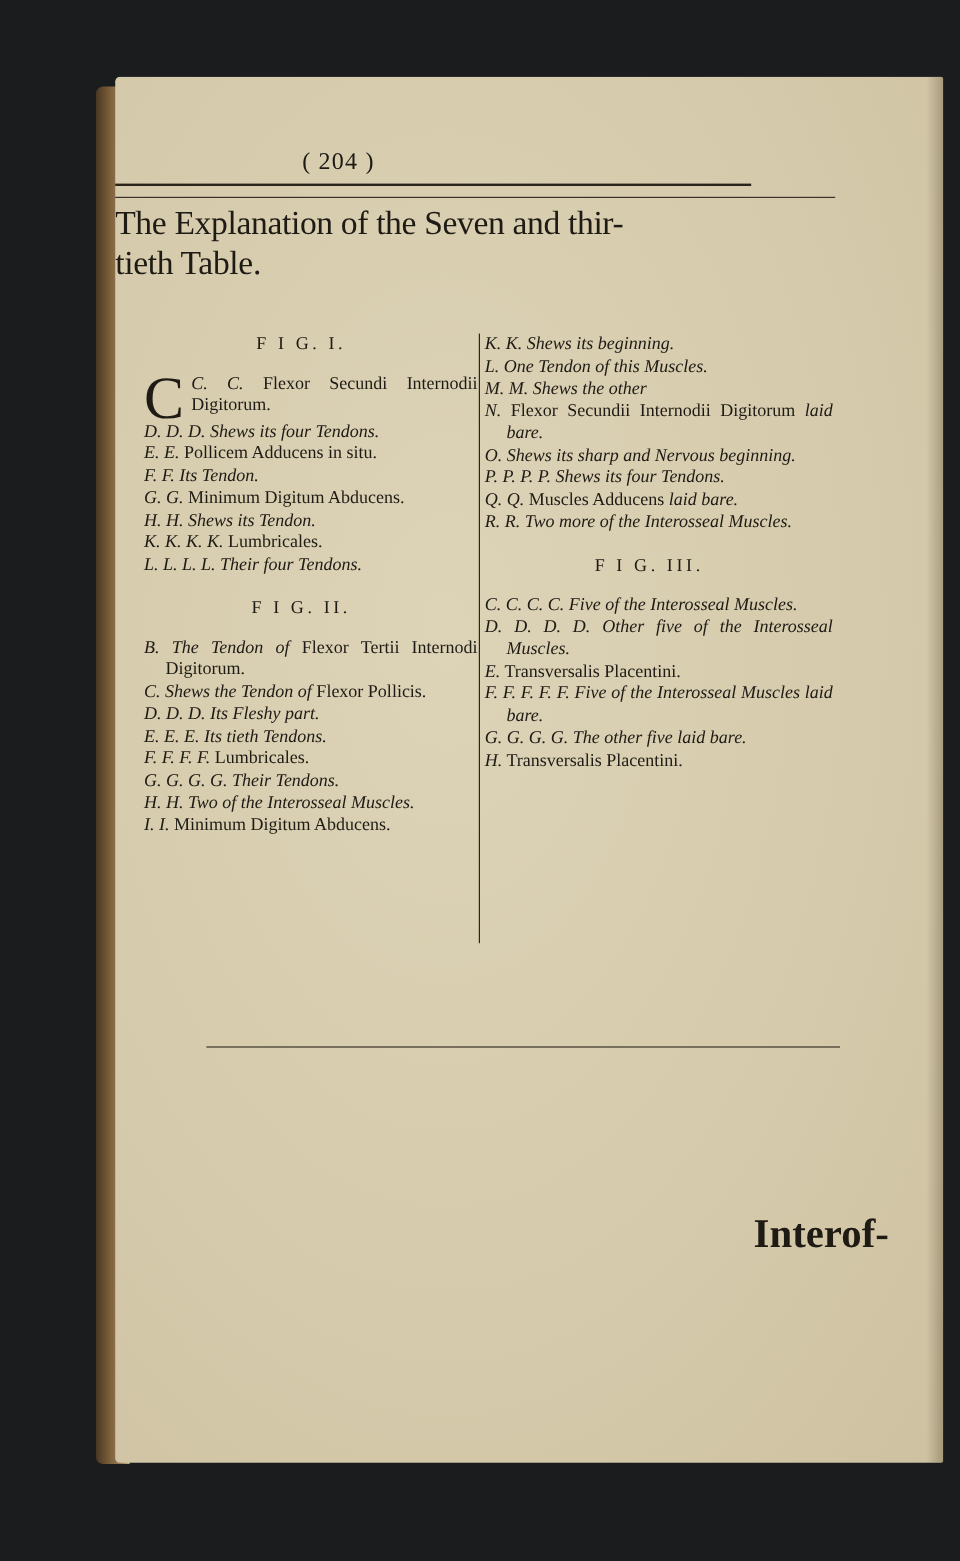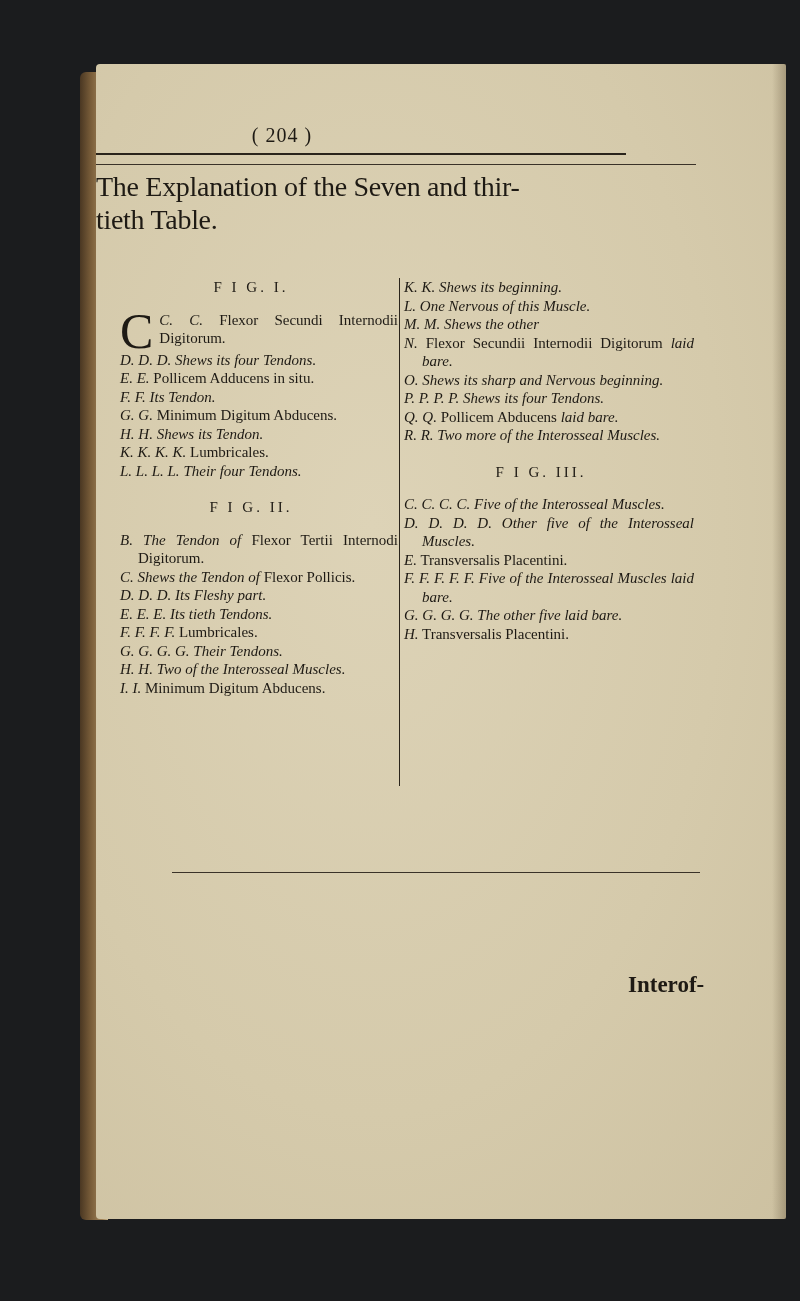--- a/index.html
+++ b/index.html
@@ -48,21 +48,21 @@
     .entry { padding-left: 18px; text-indent: -18px; text-align: justify; }
     .entry.first { padding-left: 0; text-indent: 0; }
     .key { font-style: italic; }
     .it { font-style: italic; }
     .dropcap {
       float: left; font-size: 50px; line-height: 40px; margin: 0 6px 0 0; height: 40px;
     }
     .spacer { height: 18px; }
     .rule.bottom { left: 172px; top: 872px; width: 528px; height: 1px; background: #3a3228; }
     .catchword {
-      position: absolute; left: 628px; top: 972px; font-size: 23px; font-weight: bold;
+      position: absolute; left: 628px; top: 1010px; font-size: 34px; font-weight: bold;
     }
   </style>
 </head>
 <body>
 
 <div class="page-edge"></div>
 <div class="page">
   <div class="gutter-right"></div>
 </div>
 
@@ -154,42 +154,42 @@
 
 <div class="divider"></div>
 
 <div class="col right">
   <div class="entry">
     <span class="key">K. K.</span>
     <span class="it">Shews its beginning.</span>
   </div>
   <div class="entry">
     <span class="key">L.</span>
-    <span class="it">One Nervous of this Muscle.</span>
+    <span class="it">One Tendon of this Muscles.</span>
   </div>
   <div class="entry">
     <span class="key">M. M.</span>
     <span class="it">Shews the other</span>
   </div>
   <div class="entry">
     <span class="key">N.</span>
     <span>Flexor Secundii Internodii Digitorum</span>
     <span class="it">laid bare.</span>
   </div>
   <div class="entry">
     <span class="key">O.</span>
     <span class="it">Shews its sharp and Nervous beginning.</span>
   </div>
   <div class="entry">
     <span class="key">P. P. P. P.</span>
     <span class="it">Shews its four Tendons.</span>
   </div>
   <div class="entry">
     <span class="key">Q. Q.</span>
-    <span>Pollicem Abducens</span>
+    <span>Muscles Adducens</span>
     <span class="it">laid bare.</span>
   </div>
   <div class="entry">
     <span class="key">R. R.</span>
     <span class="it">Two more of the Interosseal Muscles.</span>
   </div>
 
   <div class="spacer"></div>
   <div class="fig-head">F I G.  III.</div>
 

